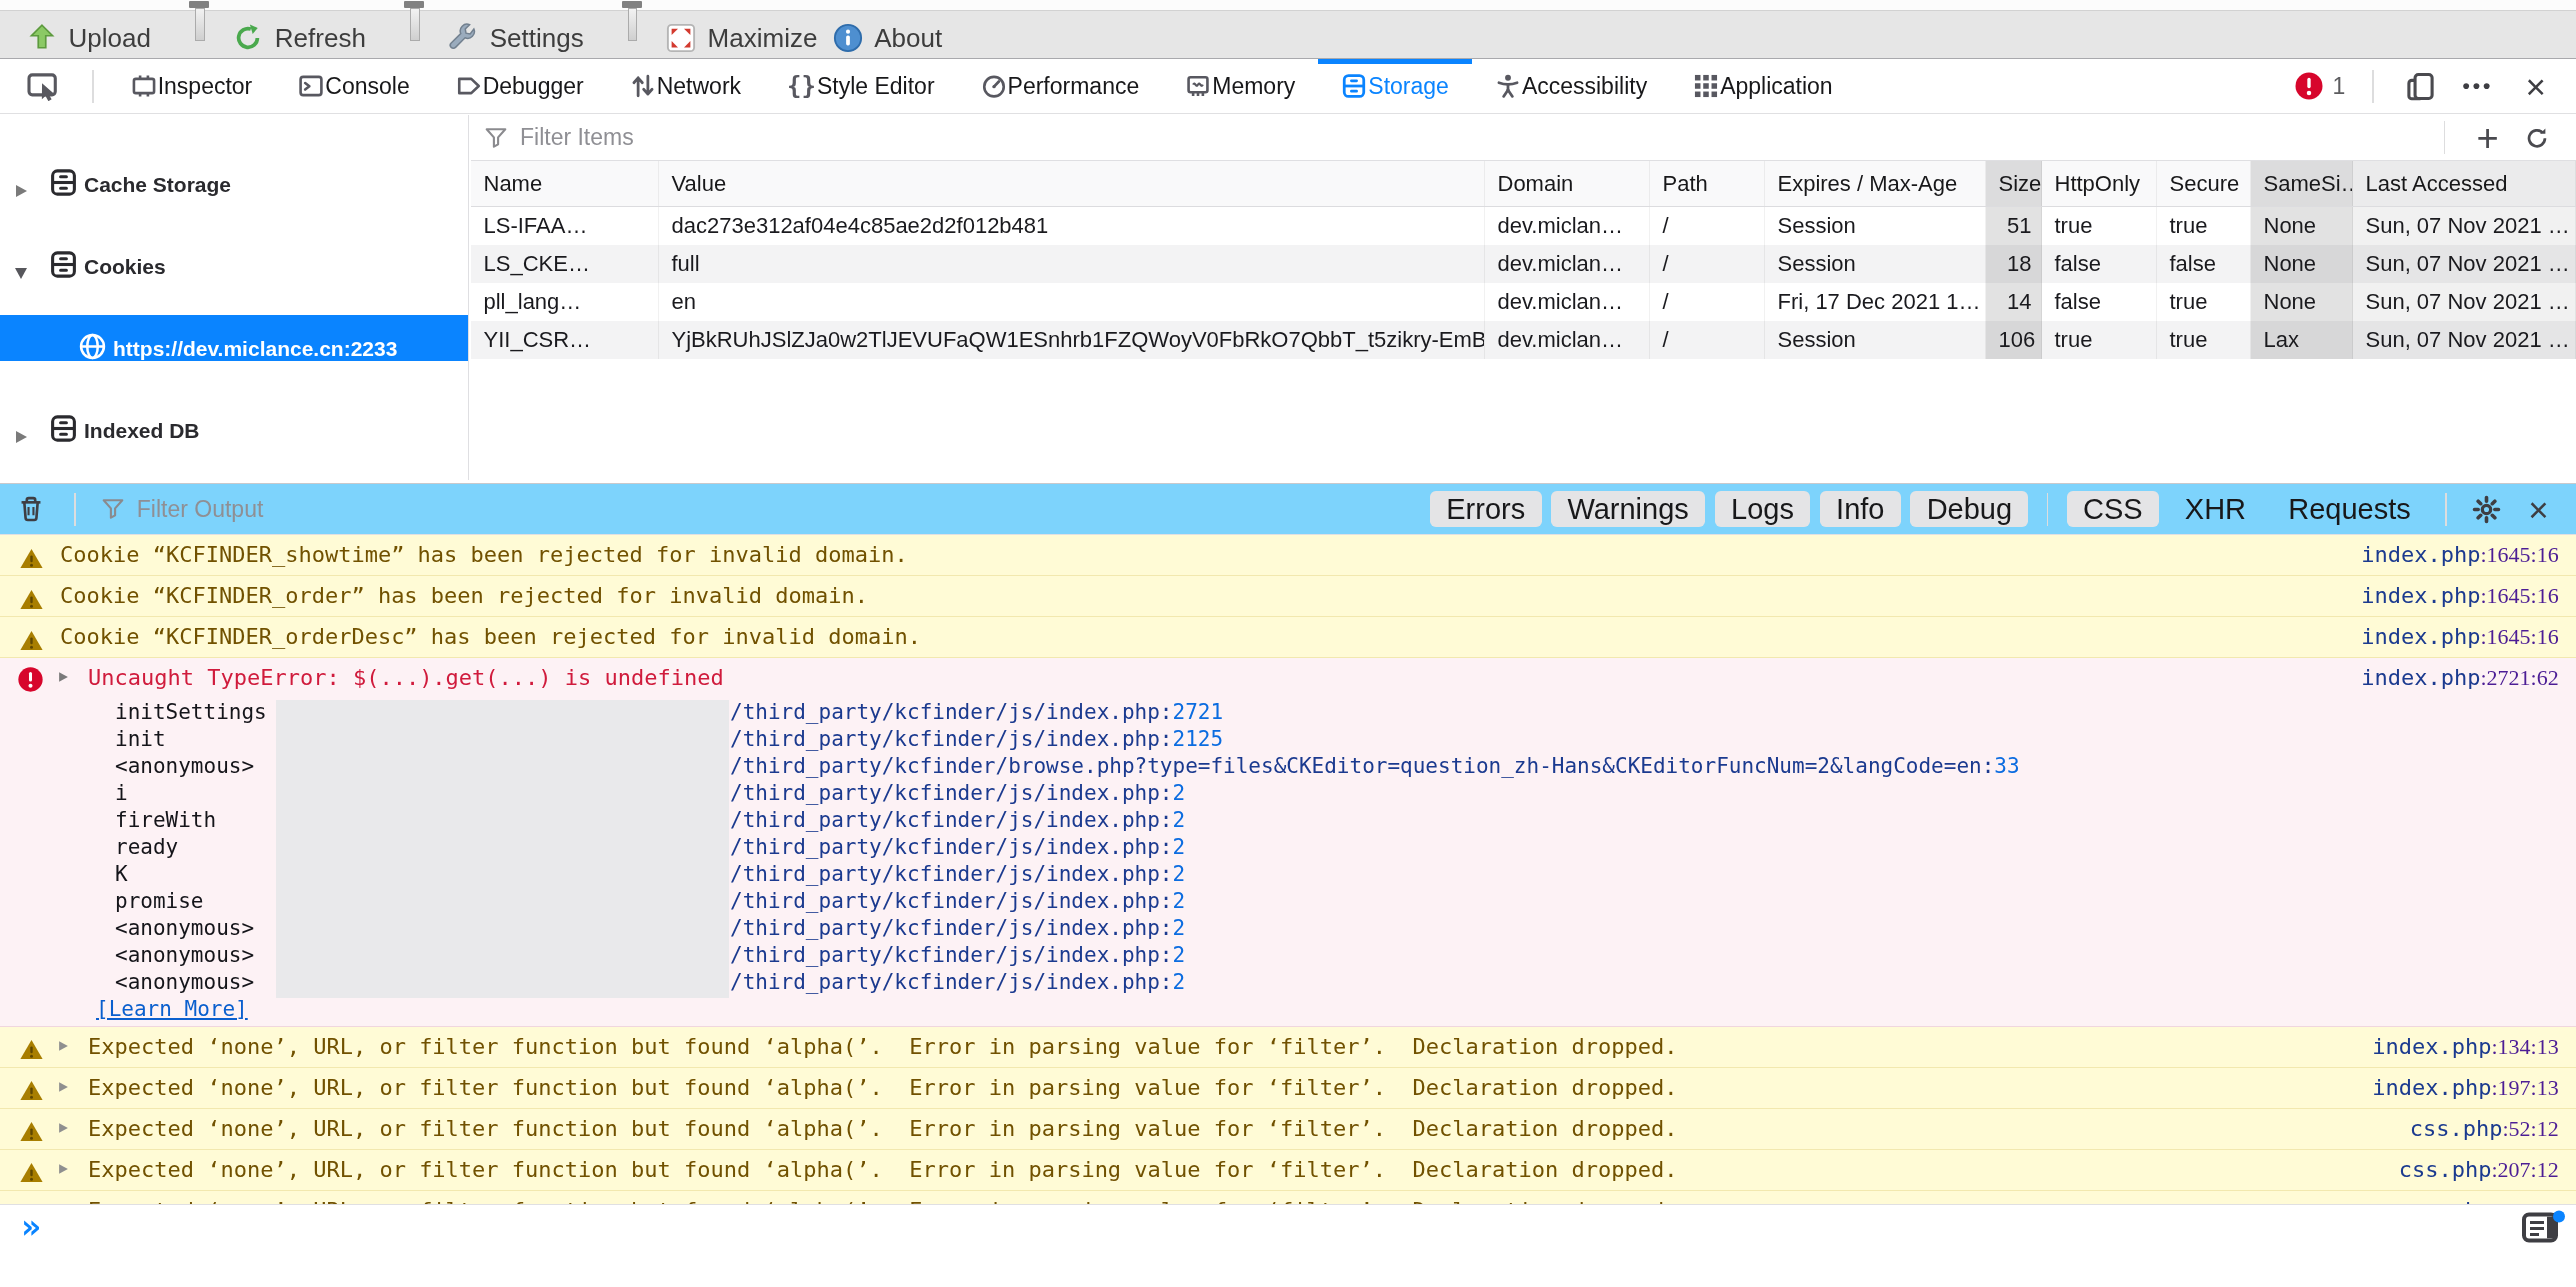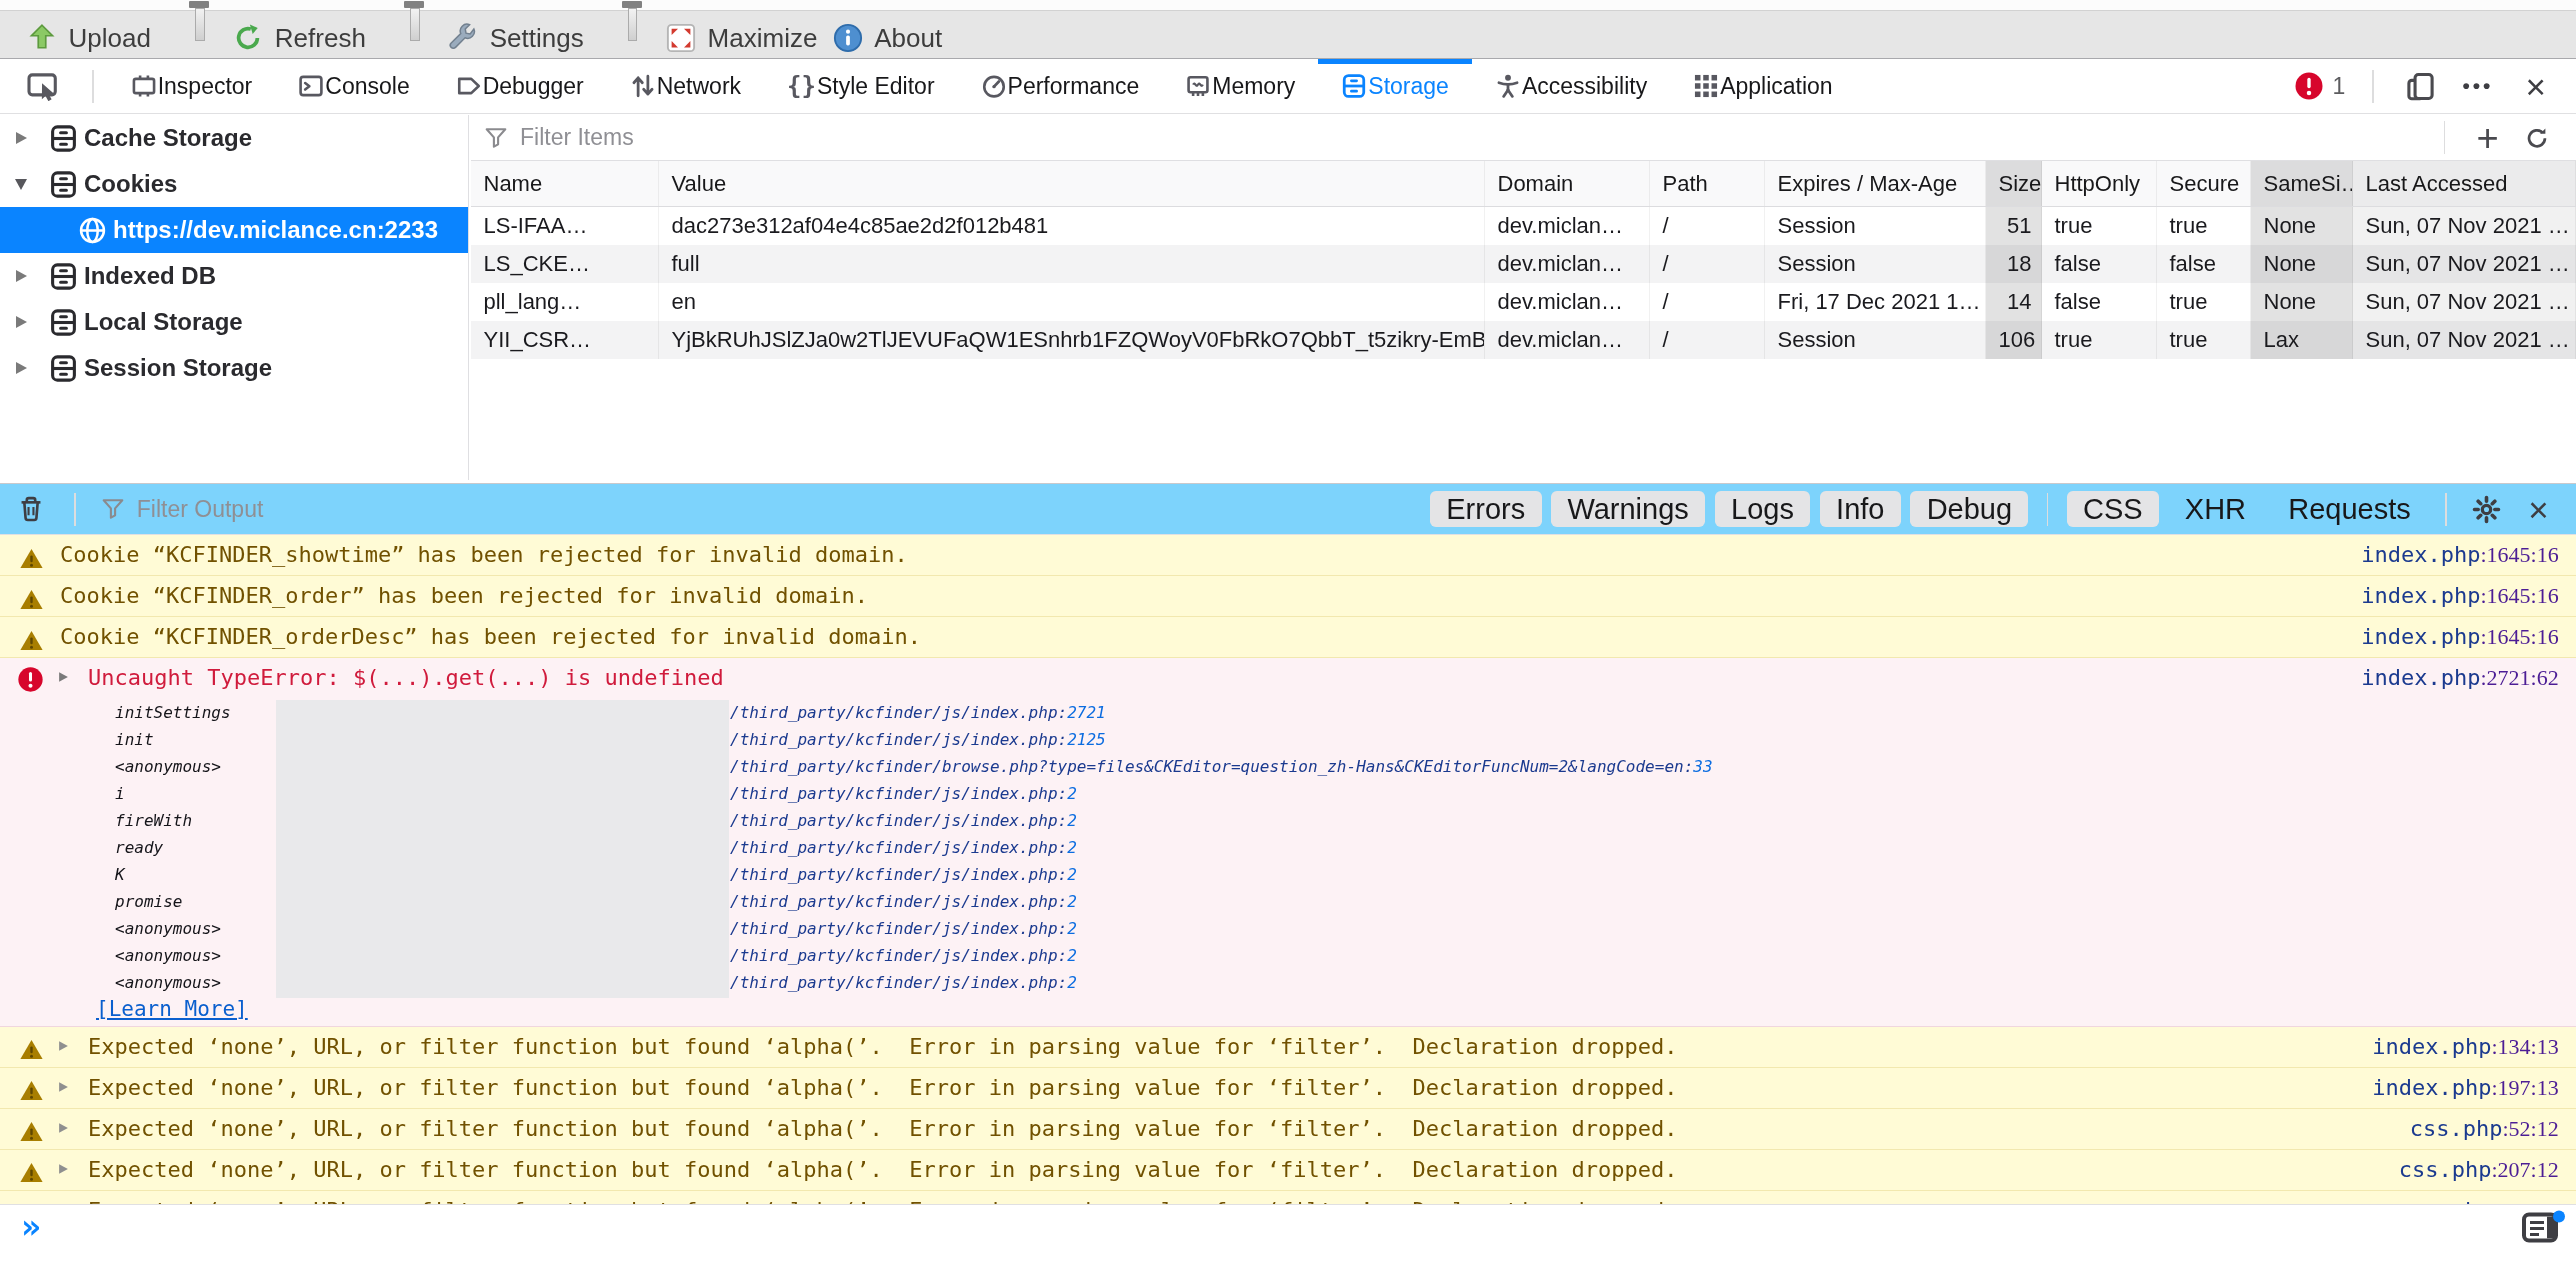--- a/index.html
+++ b/index.html
@@ -38,21 +38,21 @@
   .badge .icon svg{width:30px;height:30px;}
   .badge-count{font-size:23px;color:#5c5c5f;}
   .tbtn{width:50px;height:42px;display:flex;align-items:center;justify-content:center;color:#4a4a4f;}
   .tbtn svg{width:29px;height:29px;}
   .xglyph{font-size:35px;color:#3e3e43;line-height:1;}
   .dots{font-size:21px;letter-spacing:2.9px;color:#3e3e43;font-weight:bold;}
   
   #storage{left:0;top:115px;width:2576px;height:365px;background:#fff;}
   #side{position:absolute;left:0;top:0;width:469px;height:365px;border-right:1.9px solid #dfdfe2;
       box-sizing:border-box;background:#fff;overflow:hidden;}
-  .srow{display:flex;align-items:center;height:46px;font-size:24px;font-weight:bold;color:#2a2a2e;}
+  .srow{display:flex;align-items:flex-end;height:46px;font-size:21px;font-weight:bold;color:#2a2a2e;margin-top:36px;}
   .srow .arr{width:42px;display:flex;justify-content:center;}
   .srow .icon{width:42px;}
   .srow .icon svg{width:29px;height:29px;}
   .srow.sel{background:#0a84ff;color:#ffffff;}
   .srow.lvl1{padding-left:71px;font-weight:bold;}
   .tri{width:0;height:0;border-left:11.5px solid #7a7a7a;border-top:6.7px solid transparent;border-bottom:6.7px solid transparent;}
   .tri.down{border-left:6.7px solid transparent;border-right:6.7px solid transparent;border-top:11.5px solid #57575c;border-bottom:none;}
   #smain{position:absolute;left:471px;top:0;width:2105px;height:365px;}
   #stoolbar{height:46px;border-bottom:1px solid #dfdfe2;display:flex;align-items:center;padding-left:13.4px;box-sizing:border-box;}
   #stoolbar .icon{color:#8a8a8e;margin-right:9.6px;}
@@ -96,21 +96,21 @@
   .msg .disc{position:absolute;left:58px;top:13.4px;transform:scale(0.8);}
   .msg.warn .disc{border-left-color:#8f8f8f;}
   .mtext{white-space:pre;}
   .src{position:absolute;right:17.3px;top:0;font-size:22px;}
   .src .lf{color:#1b3a8f;}
   .src .ll{color:#4c1d95;font-family:Liberation Serif, serif;}
   #errblock{background:#fdf2f5;border-bottom:1px solid #f0d6de;padding-bottom:2.9px;}
   .err-title{position:relative;height:41px;line-height:40px;padding-left:88px;font-size:22px;color:#d01b3c;}
   .err-ic{position:absolute;left:17.3px;top:7.7px;}
   .err-ic svg{width:27px;height:27px;}
-  .frame{position:relative;height:27px;line-height:27px;font-size:16px;color:#15151a;font-style:italic;}
+  .frame{position:relative;height:27px;line-height:27px;font-size:21px;color:#15151a;}
   .frame .fn{position:absolute;left:115px;white-space:pre;}
   .frame .lnk{position:absolute;left:730px;white-space:nowrap;}
   .frame .lp{color:#1b3a8f;}
   .frame .ln{color:#0b6ce0;}
   .learnmore{height:27px;line-height:27px;padding-left:96px;font-size:21px;}
   .learnmore span{color:#0a5fce;text-decoration:underline;}
   #redacted{position:absolute;left:276px;top:165px;width:453px;height:298px;background:#e9e9eb;}
   #cinput{position:absolute;left:0;top:720px;width:2576px;height:84px;background:#fff;border-top:1px solid #e0e0e2;box-sizing:border-box;z-index:5;}
   #prompt{position:absolute;left:21px;top:1.9px;font-size:33px;font-weight:bold;color:#0a84ff;font-family:"DejaVu Sans Mono",monospace;}
   #split-toggle{position:absolute;right:11.5px;top:3.8px;}

